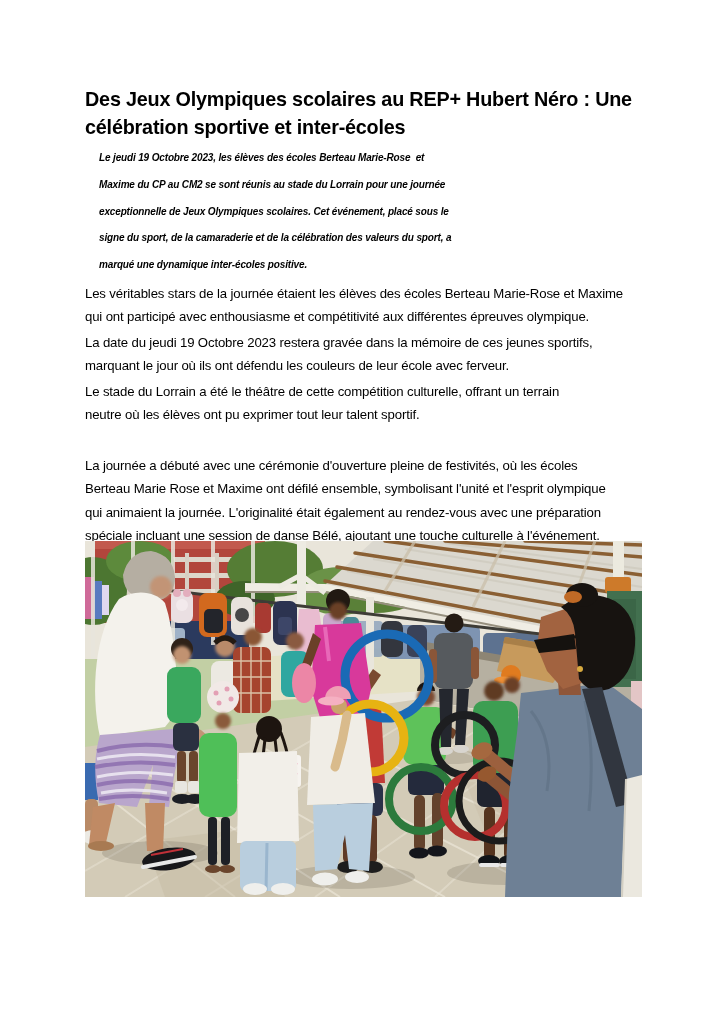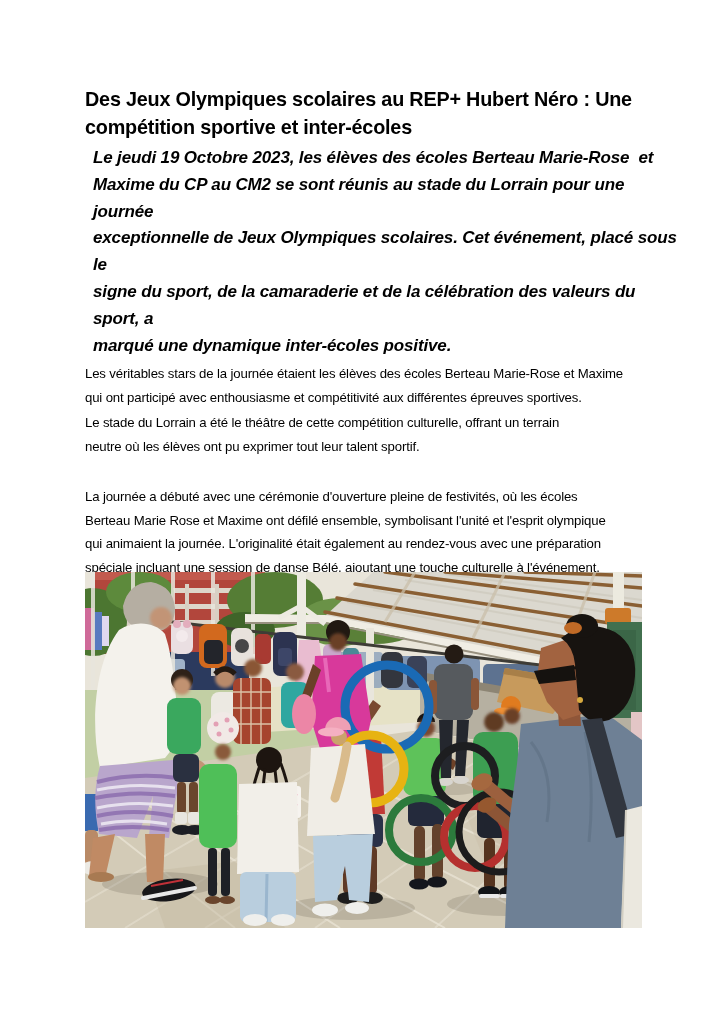--- a/index.html
+++ b/index.html
@@ -1,42 +1,44 @@
 <!DOCTYPE html>
 <html><head>
 <meta charset="utf-8">
 <style>
   html,body{margin:0;padding:0;background:#fff;}
   .page{position:relative;width:724px;height:1024px;background:#ffffff;overflow:hidden;
         font-family:"Liberation Sans",sans-serif;color:#000;}
   .content{position:absolute;left:85px;top:85px;width:592px;}
   .title{font-size:19.8px;line-height:28px;font-weight:700;letter-spacing:-0.2px;
          margin:0 0 4px 0;white-space:pre-wrap;}
-  .lead{font-size:17px;line-height:26.8px;font-weight:700;font-style:italic;
-        letter-spacing:-0.15px;margin:0 0 3px 8px;white-space:pre-wrap;}
+  .lead{font-size:10px;line-height:26.8px;font-weight:700;font-style:italic;
+        letter-spacing:-0.15px;margin:0 0 3px 14px;white-space:pre-wrap;}
   .para{font-size:13.2px;line-height:23.5px;letter-spacing:-0.15px;margin:0 0 2px 0;
         white-space:pre-wrap;}
   .para.gap-before{margin-top:27px;}
   figure.photo{margin:-9px 0 0 0;width:557px;height:356px;}
   figure.photo svg{display:block;width:557px;height:356px;}
 </style>
 </head>
 <body>
 
 <div class="page">
   <div class="content">
     <h1 class="title">Des Jeux Olympiques scolaires au REP+ Hubert Néro : Une
-compétition sportive et inter-écoles</h1>
+célébration sportive et inter-écoles</h1>
     <p class="lead">Le jeudi 19 Octobre 2023, les élèves des écoles Berteau Marie-Rose  et
 Maxime du CP au CM2 se sont réunis au stade du Lorrain pour une journée
 exceptionnelle de Jeux Olympiques scolaires. Cet événement, placé sous le
 signe du sport, de la camaraderie et de la célébration des valeurs du sport, a
 marqué une dynamique inter-écoles positive.</p>
     <p class="para">Les véritables stars de la journée étaient les élèves des écoles Berteau Marie-Rose et Maxime
-qui ont participé avec enthousiasme et compétitivité aux différentes épreuves sportives.</p>
+qui ont participé avec enthousiasme et compétitivité aux différentes épreuves olympique.</p>
+    <p class="para">La date du jeudi 19 Octobre 2023 restera gravée dans la mémoire de ces jeunes sportifs,
+marquant le jour où ils ont défendu les couleurs de leur école avec ferveur.</p>
     <p class="para">Le stade du Lorrain a été le théâtre de cette compétition culturelle, offrant un terrain
 neutre où les élèves ont pu exprimer tout leur talent sportif.</p>
     <p class="para gap-before">La journée a débuté avec une cérémonie d'ouverture pleine de festivités, où les écoles
 Berteau Marie Rose et Maxime ont défilé ensemble, symbolisant l'unité et l'esprit olympique
 qui animaient la journée. L'originalité était également au rendez-vous avec une préparation
 spéciale incluant une session de danse Bélé, ajoutant une touche culturelle à l'événement.</p>
 
     <figure class="photo">
       <svg viewBox="0 0 557 356" preserveAspectRatio="none" role="img">
         <defs>

